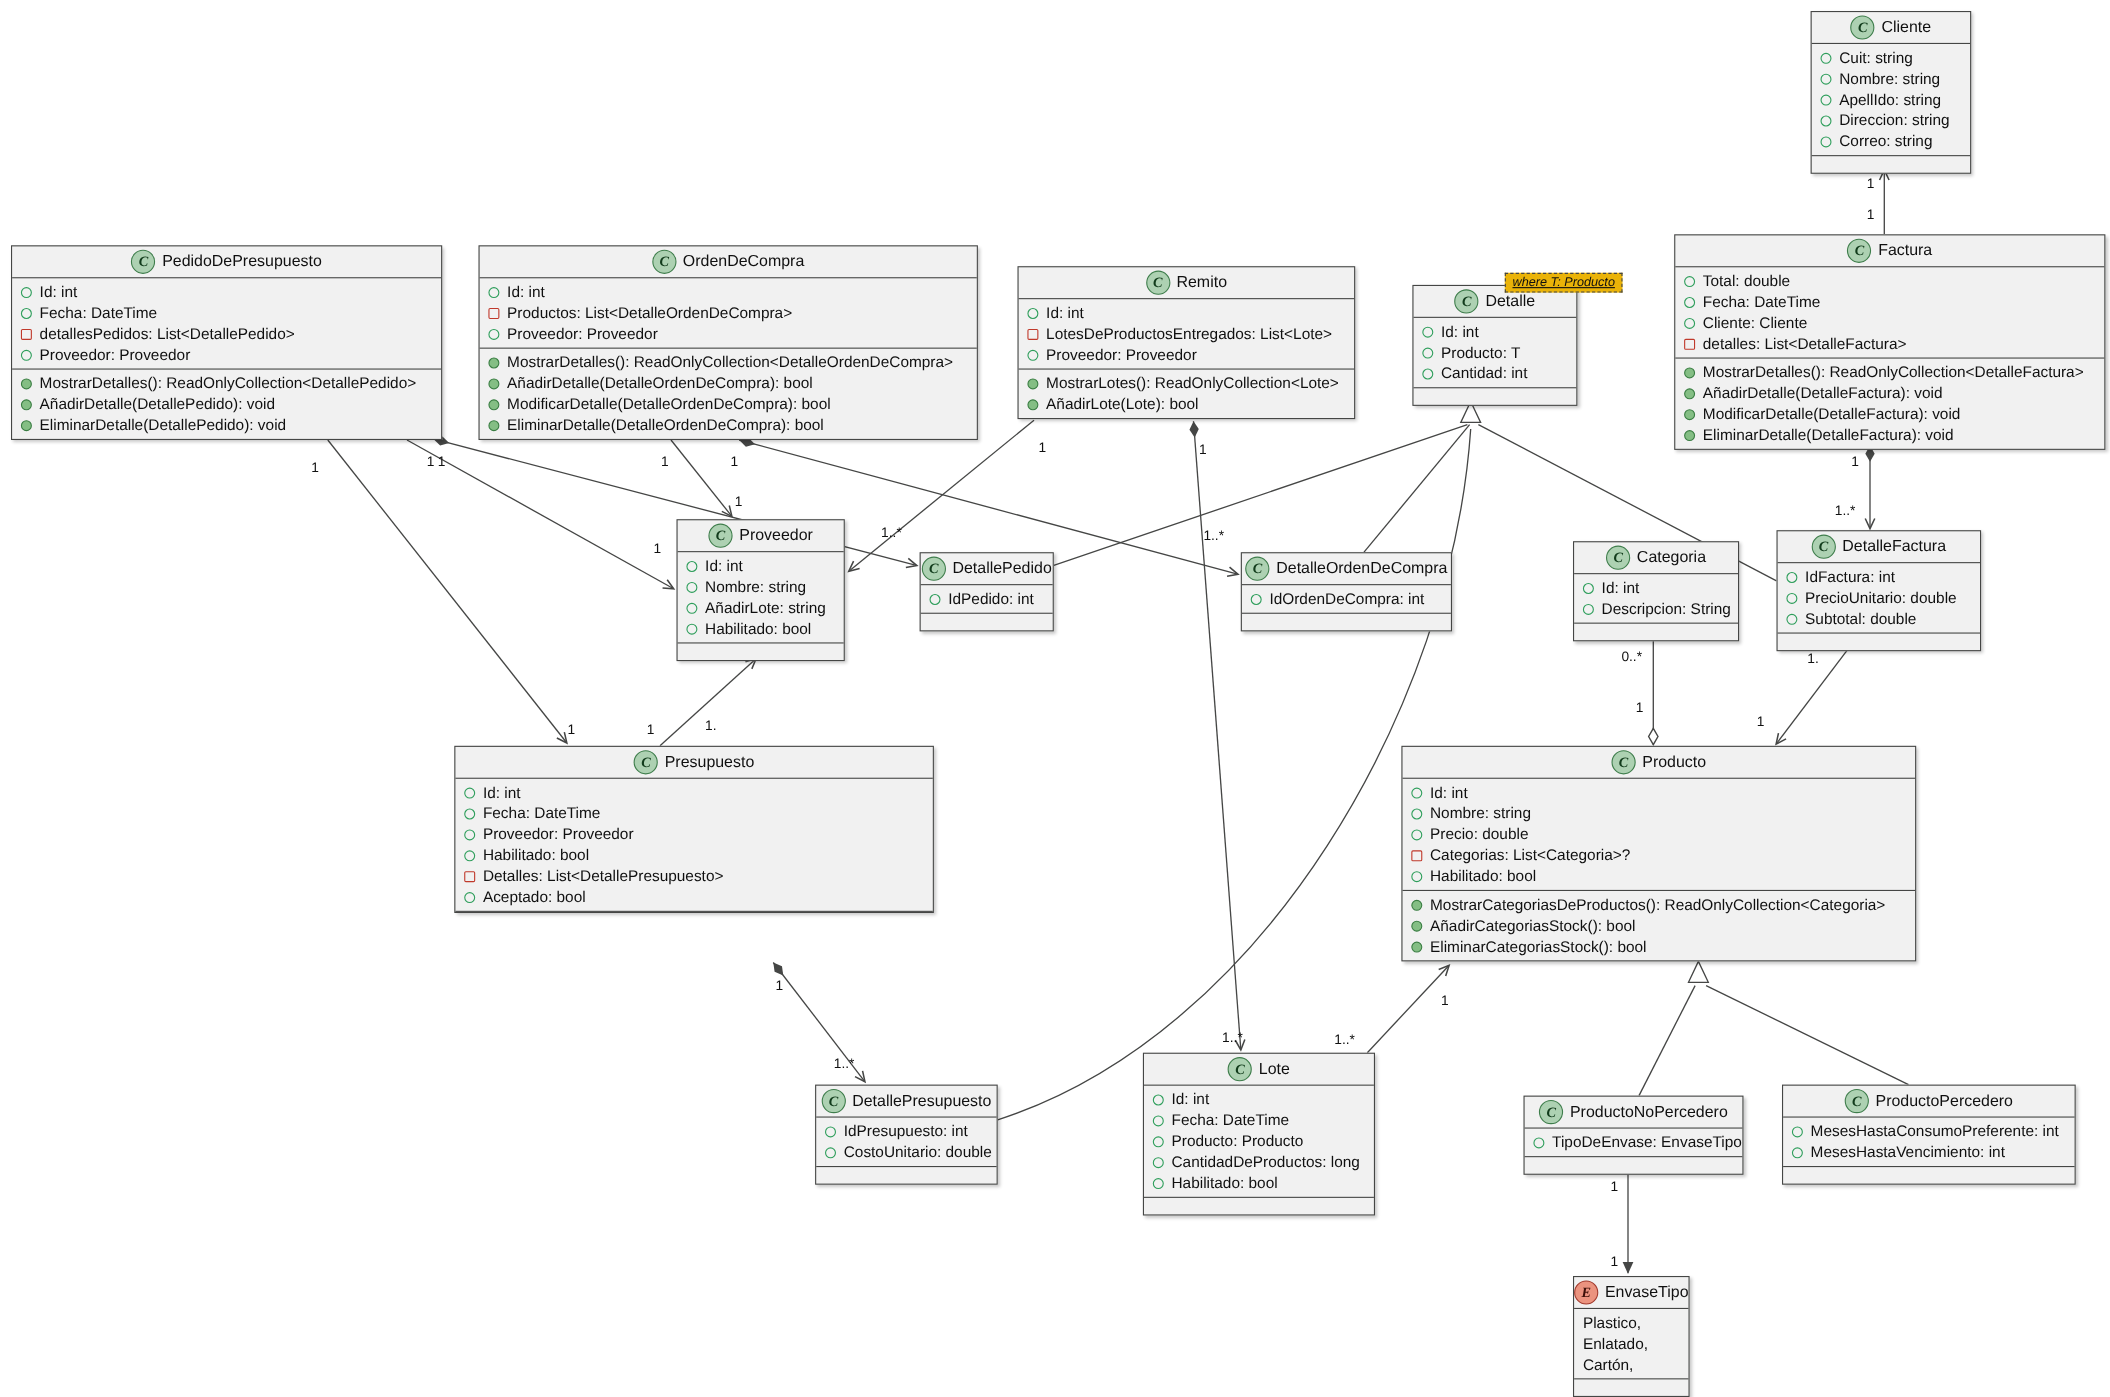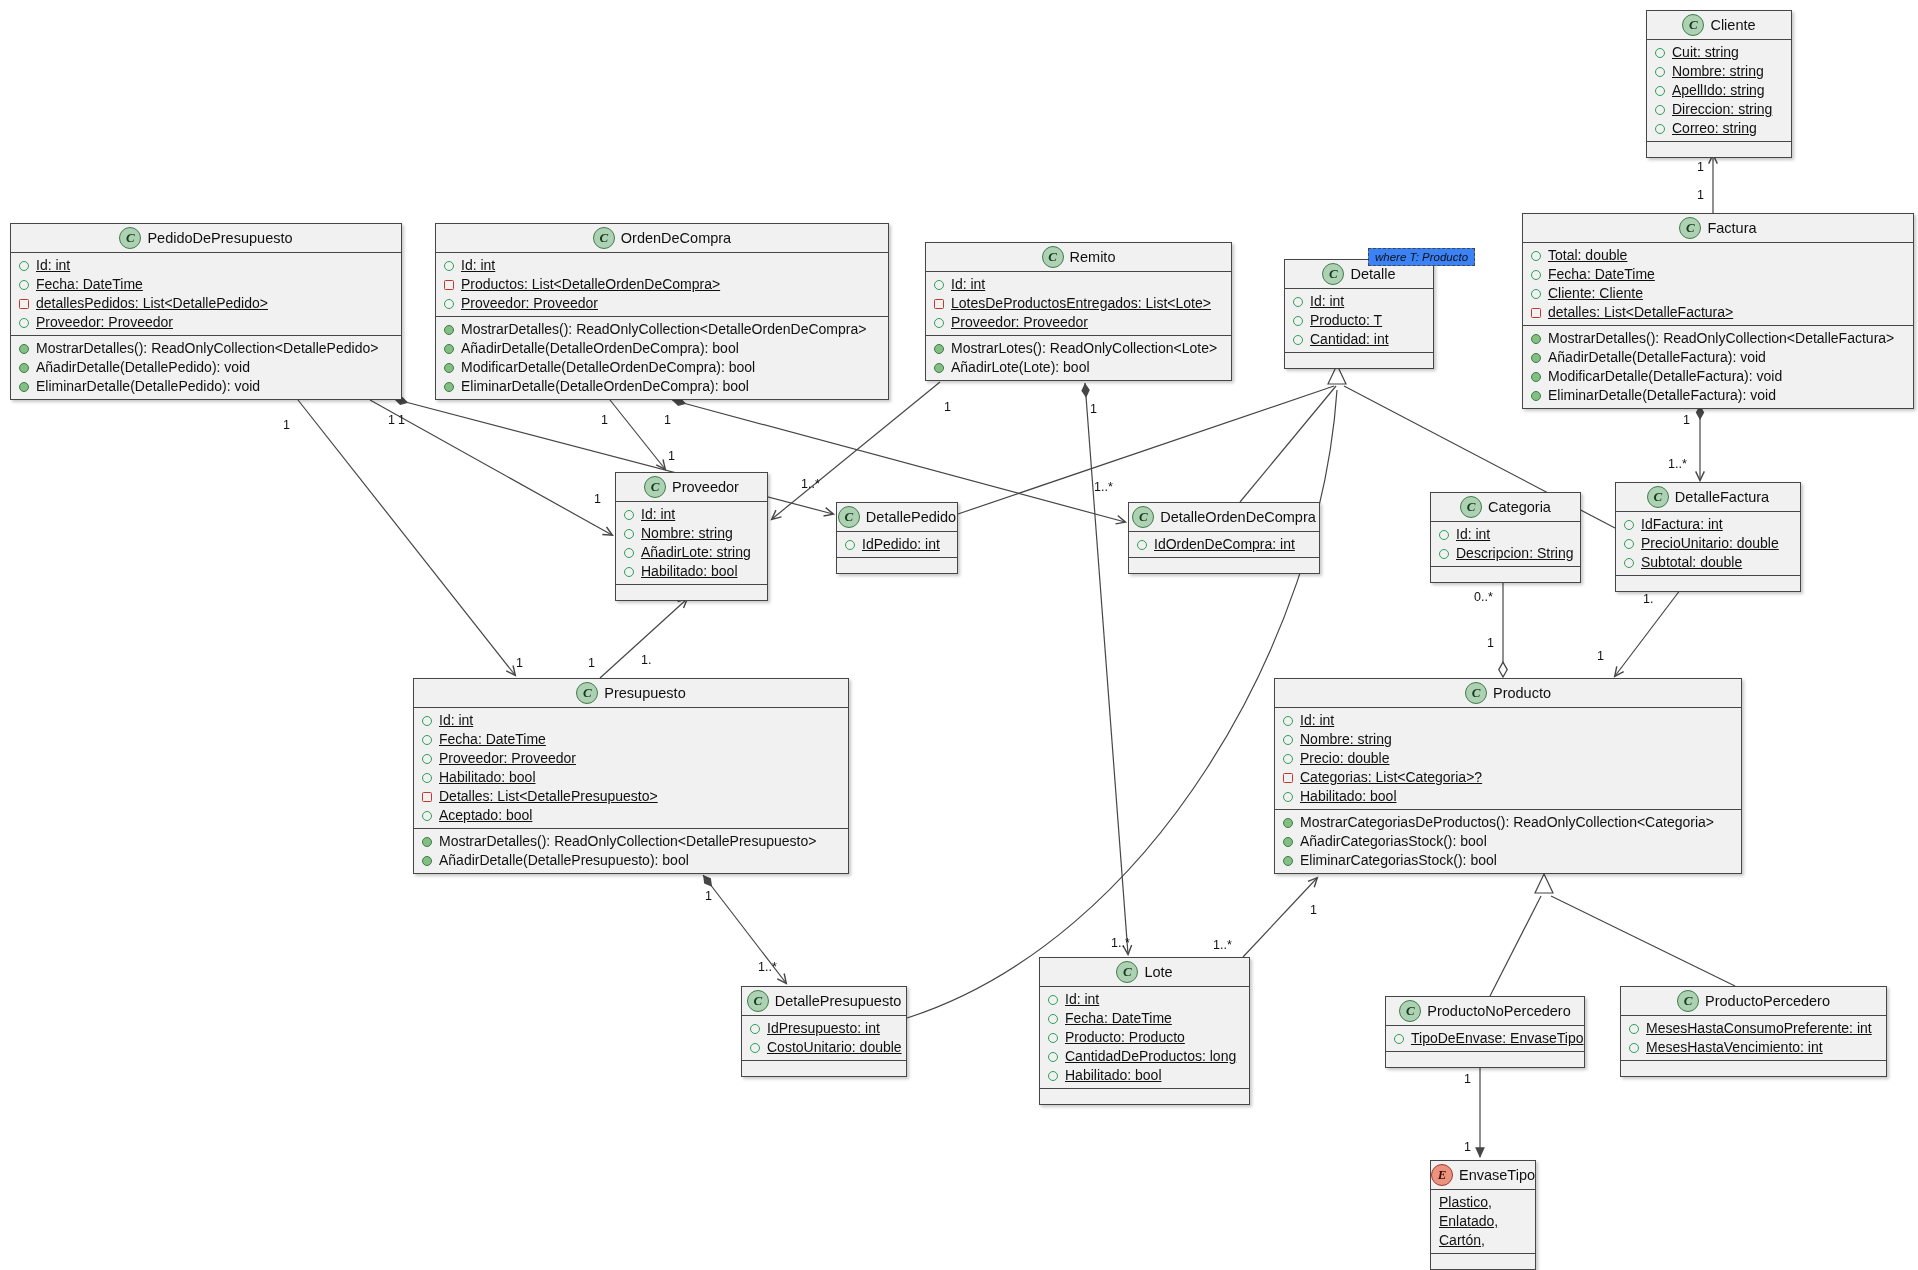--- a/index.html
+++ b/index.html
@@ -22,32 +22,32 @@
   }
   .cls-name{font-size:14.5px;font-weight:normal;white-space:nowrap;}
   .badge{
     width:20px;height:20px;border-radius:50%;flex:none;
     display:flex;align-items:center;justify-content:center;
     font-family:"Liberation Serif","DejaVu Serif",serif;
     font-style:italic;font-weight:bold;font-size:13px;color:#123c1c;
   }
   .badge.c{background:#ADD1B2;border:1px solid #3E7D4B;}
   .badge.e{background:#EB937F;border:1px solid #A23B2E;color:#3d0f08;}
-  .cls-attrs{padding:3px 8px;border-bottom:1.5px solid #454645;min-height:9px;text-decoration:underline;}
+  .cls-attrs{padding:3px 8px;border-bottom:1.5px solid #454645;min-height:9px;}
   .cls-methods{padding:3px 8px;min-height:9px;}
   .member{display:flex;align-items:center;line-height:19px;font-size:14px;white-space:nowrap;}
   .mi{width:10px;height:10px;flex:none;margin-right:7px;box-sizing:border-box;
       border:1.6px solid #2E9E5B;border-radius:50%;background:transparent;}
   .mi.privfield{border-radius:1.5px;border-color:#C0392B;}
   .mi.method{background:#84BE84;border-color:#3A7E43;}
   .mtext{white-space:nowrap;}
   .uml-note{
     position:absolute;z-index:4;
-    background:#3b82f6;border:1px dashed #454645;
-    font-style:italic;font-size:11.5px;padding:2px 6px;white-space:nowrap;
+    background:#eab308;border:1px dashed #454645;
+    font-style:italic;font-size:11.5px;padding:2px 6px;white-space:nowrap;text-decoration:underline;
   }
   .mult{
     position:absolute;z-index:3;font-size:12.5px;color:#111;white-space:nowrap;
   }
 </style>
 </head>
 <body>
 
 <svg class="edges" width="1918" height="1270">
   <defs>
@@ -415,30 +415,20 @@
       </div>
       <div class="member">
         <span class="mi privfield"></span>
         <span class="mtext">Detalles: List&lt;DetallePresupuesto&gt;</span>
       </div>
       <div class="member">
         <span class="mi field"></span>
         <span class="mtext">Aceptado: bool</span>
       </div>
     </div>
-  <div class="cls-methods">
-      <div class="member">
-        <span class="mi method"></span>
-        <span class="mtext">MostrarDetalles(): ReadOnlyCollection&lt;DetallePresupuesto&gt;</span>
-      </div>
-      <div class="member">
-        <span class="mi method"></span>
-        <span class="mtext">AñadirDetalle(DetallePresupuesto): bool</span>
-      </div>
-    </div>
 </div>
 
 <div class="uml-class" style="left:1274px;top:678px;width:468px">
   <div class="cls-header">
     <span class="badge c">C</span>
     <span class="cls-name">Producto</span>
   </div>
   <div class="cls-attrs">
       <div class="member">
         <span class="mi field"></span>

